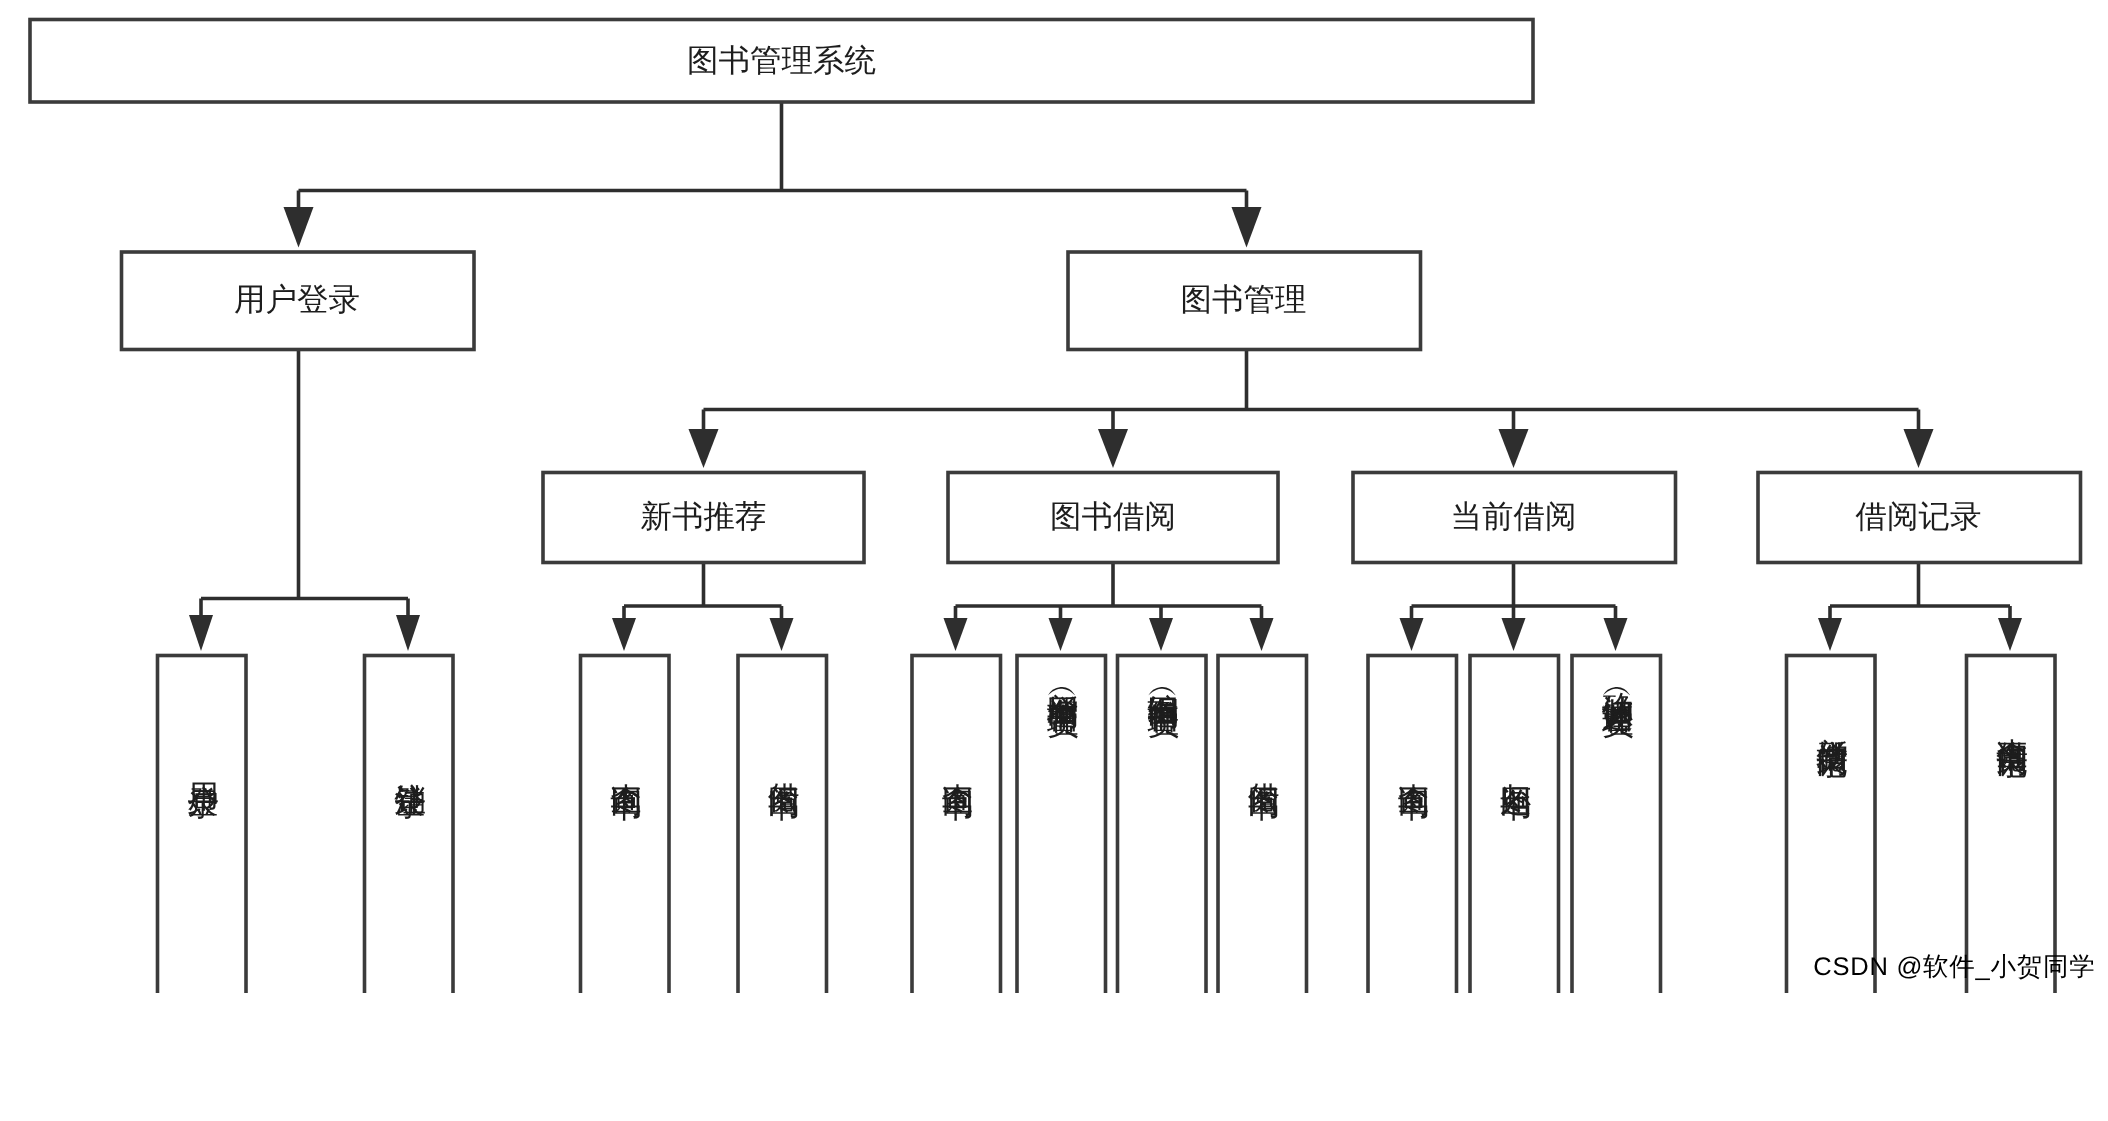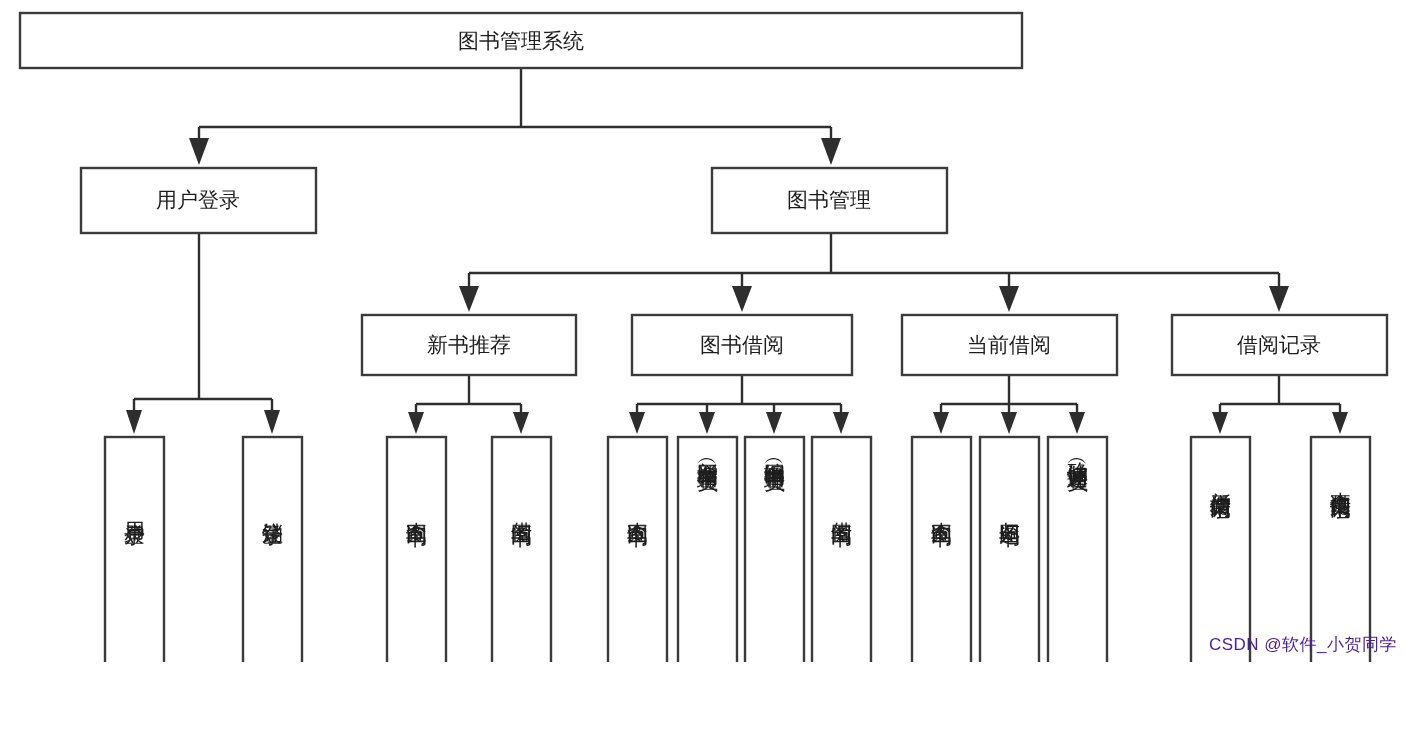--- a/index.html
+++ b/index.html
@@ -63,21 +63,21 @@
     color: #1d1d1d;
     letter-spacing: 1.5px;
     white-space: nowrap;
   }
   .watermark {
     position: absolute;
     right: 8px;
     bottom: 6px;
     font-family: "Liberation Sans", "DejaVu Sans", sans-serif;
     font-size: 17px;
-    color: #4c1d95;
+    color: #000000;
     letter-spacing: 0.5px;
     user-select: none;
     white-space: nowrap;
   }
 </style>
 </head>
 <body>
 
 <div id="diagram-root">
 

